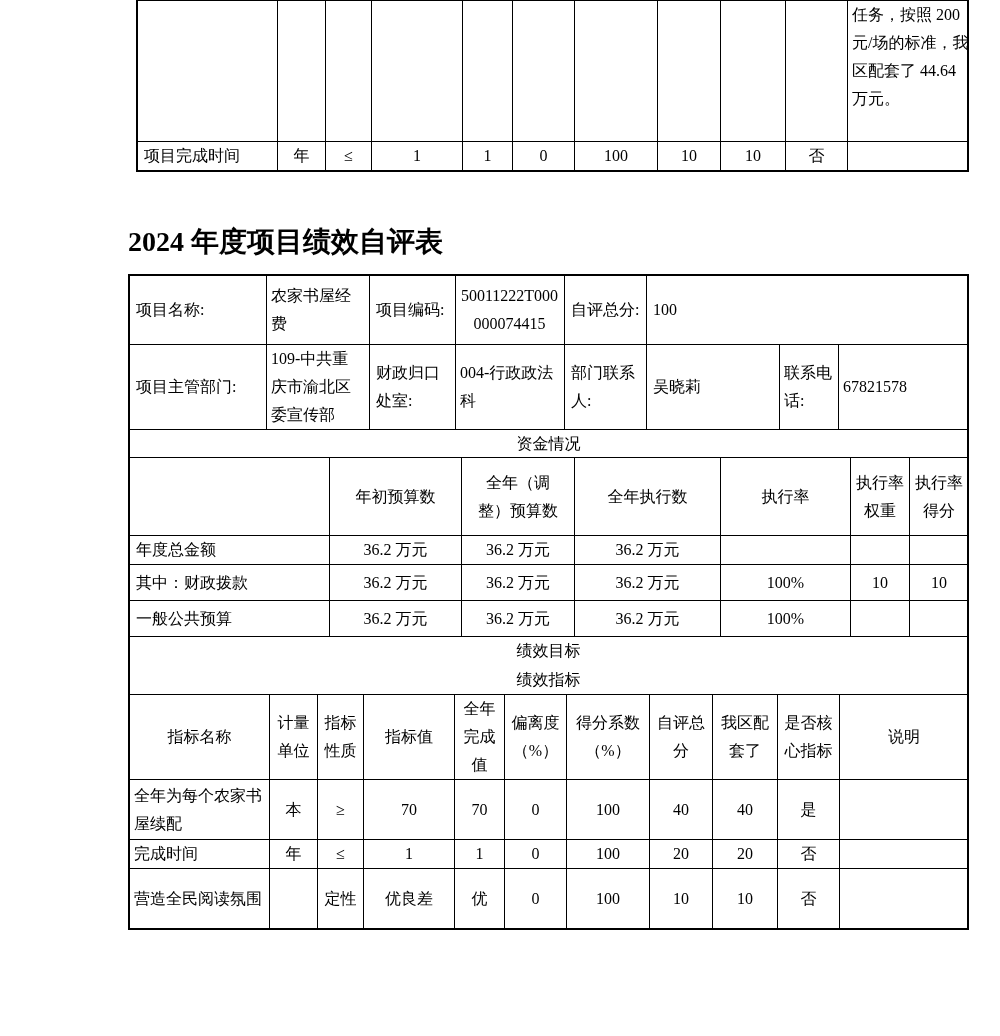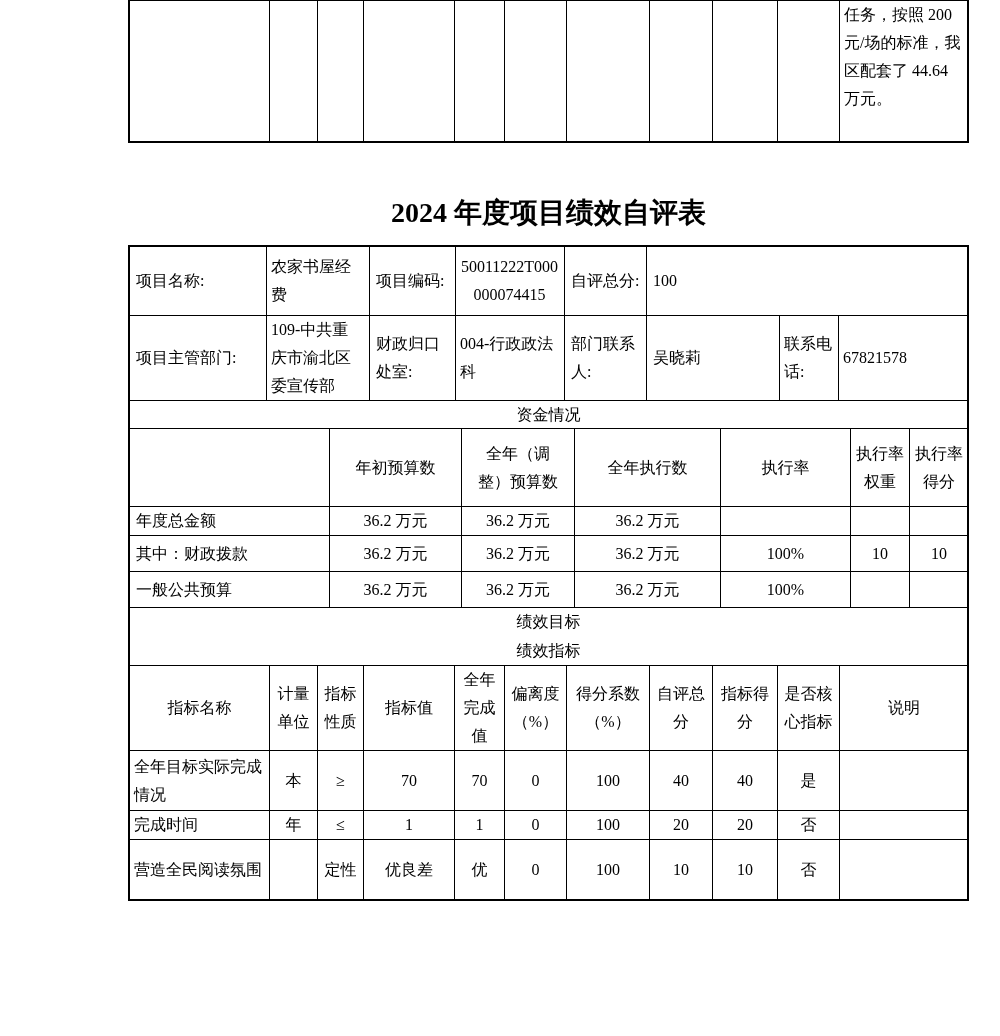--- a/index.html
+++ b/index.html
@@ -8,21 +8,21 @@
     width: 1000px; height: 1036px;
     overflow: hidden;
     background: #ffffff;
     color: #000000;
     font-family: "Liberation Serif", "DejaVu Serif", serif;
   }
   .doc { margin-left: 128px; width: 841px; }
 
   
   .sheet { border: 2px solid #000; overflow: hidden; }
-  .sheet.carryover { border-top: 1px solid #000; }
+  .sheet.carryover { border-top: 1px solid #000; margin-left: 8px; }
 
   table.tbl {
     border-collapse: collapse;
     table-layout: fixed;
     width: calc(100% + 2px);
     margin: 0 -1px;
   }
   .sheet > table.tbl:first-child { margin-top: -1px; }
   .sheet > *:last-child { margin-bottom: -1px; }
 
@@ -45,21 +45,20 @@
     text-align: center;
     font-size: 16px;
     border: 0;
   }
   .band1 { height: 27px; line-height: 27px; }
   .band2 { height: 28px; line-height: 28px; }
   .band3 { height: 29px; line-height: 29px; font-family: Liberation Serif, serif; }
 
   .title {
     margin: 51px 0 13px 0;
-    text-align: center;
     font-size: 28px;
     line-height: 38px;
     font-weight: bold;
     white-space: nowrap;
   }
 
   
   tr.hA  td { height: 141px; }
   tr.hB  td { height: 29px; }
   tr.h69 td { height: 69px; }
@@ -99,20 +98,33 @@
         <td class="c"></td>
         <td class="c"></td>
         <td class="c"></td>
         <td class="c"></td>
         <td class="c"></td>
         <td class="c"></td>
         <td class="c"></td>
         <td class="c"></td>
         <td class="l top tight">任务，按照 200 元/场的标准，我区配套了 44.64 万元。</td>
       </tr>
+      <tr class="hB">
+        <td class="l">项目完成时间</td>
+        <td class="c">年</td>
+        <td class="c">≤</td>
+        <td class="c">1</td>
+        <td class="c">1</td>
+        <td class="c">0</td>
+        <td class="c">100</td>
+        <td class="c">10</td>
+        <td class="c">10</td>
+        <td class="c">否</td>
+        <td class="l"></td>
+      </tr>
     </tbody>
       </table>
   </div>
 
   <div class="title">2024 年度项目绩效自评表</div>
 
   <div class="sheet">
 
     <table class="tbl">
       <colgroup>
@@ -227,26 +239,26 @@
       <tbody>
           <tr class="h84">
         <td class="c">指标名称</td>
         <td class="c">计量单位</td>
         <td class="c">指标性质</td>
         <td class="c">指标值</td>
         <td class="c">全年完成值</td>
         <td class="c">偏离度（%）</td>
         <td class="c">得分系数（%）</td>
         <td class="c">自评总分</td>
-        <td class="c">指标得分</td>
+        <td class="c">我区配套了</td>
         <td class="c">是否核心指标</td>
         <td class="c">说明</td>
       </tr>
       <tr class="h60">
-        <td class="l tight">全年目标实际完成情况</td>
+        <td class="l tight">全年为每个农家书屋续配</td>
         <td class="c">本</td>
         <td class="c">≥</td>
         <td class="c">70</td>
         <td class="c">70</td>
         <td class="c">0</td>
         <td class="c">100</td>
         <td class="c">40</td>
         <td class="c">40</td>
         <td class="c">是</td>
         <td class="l"></td>

